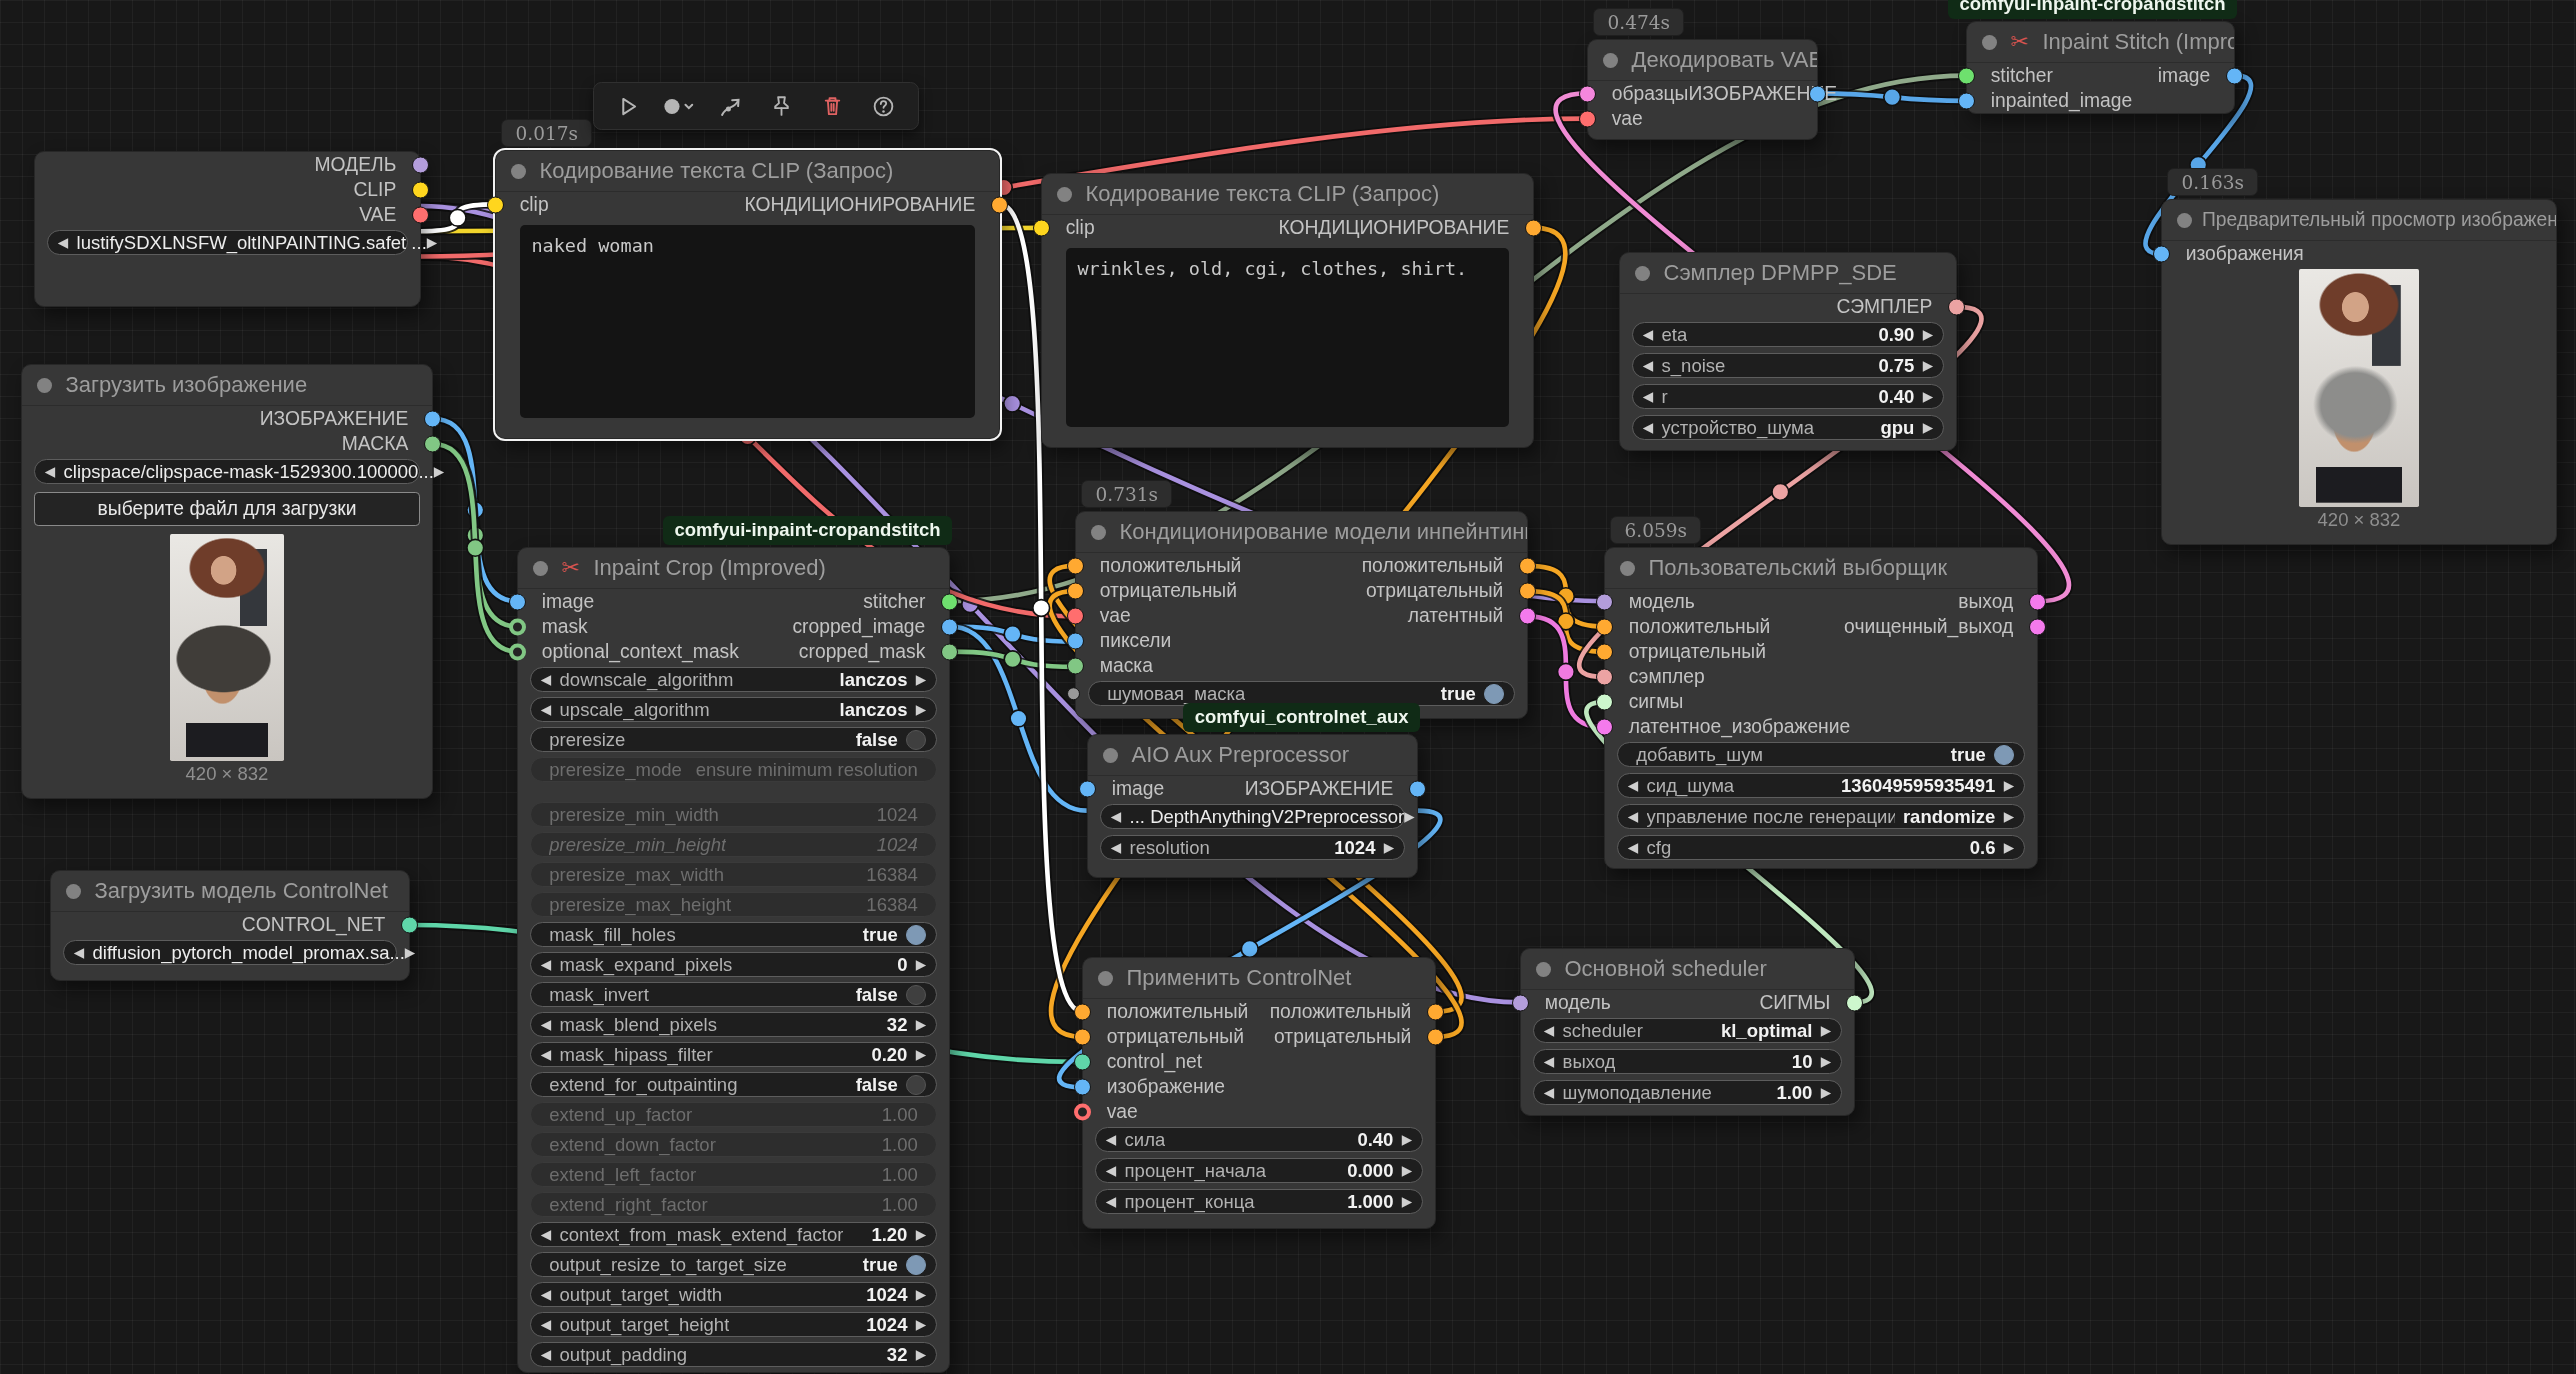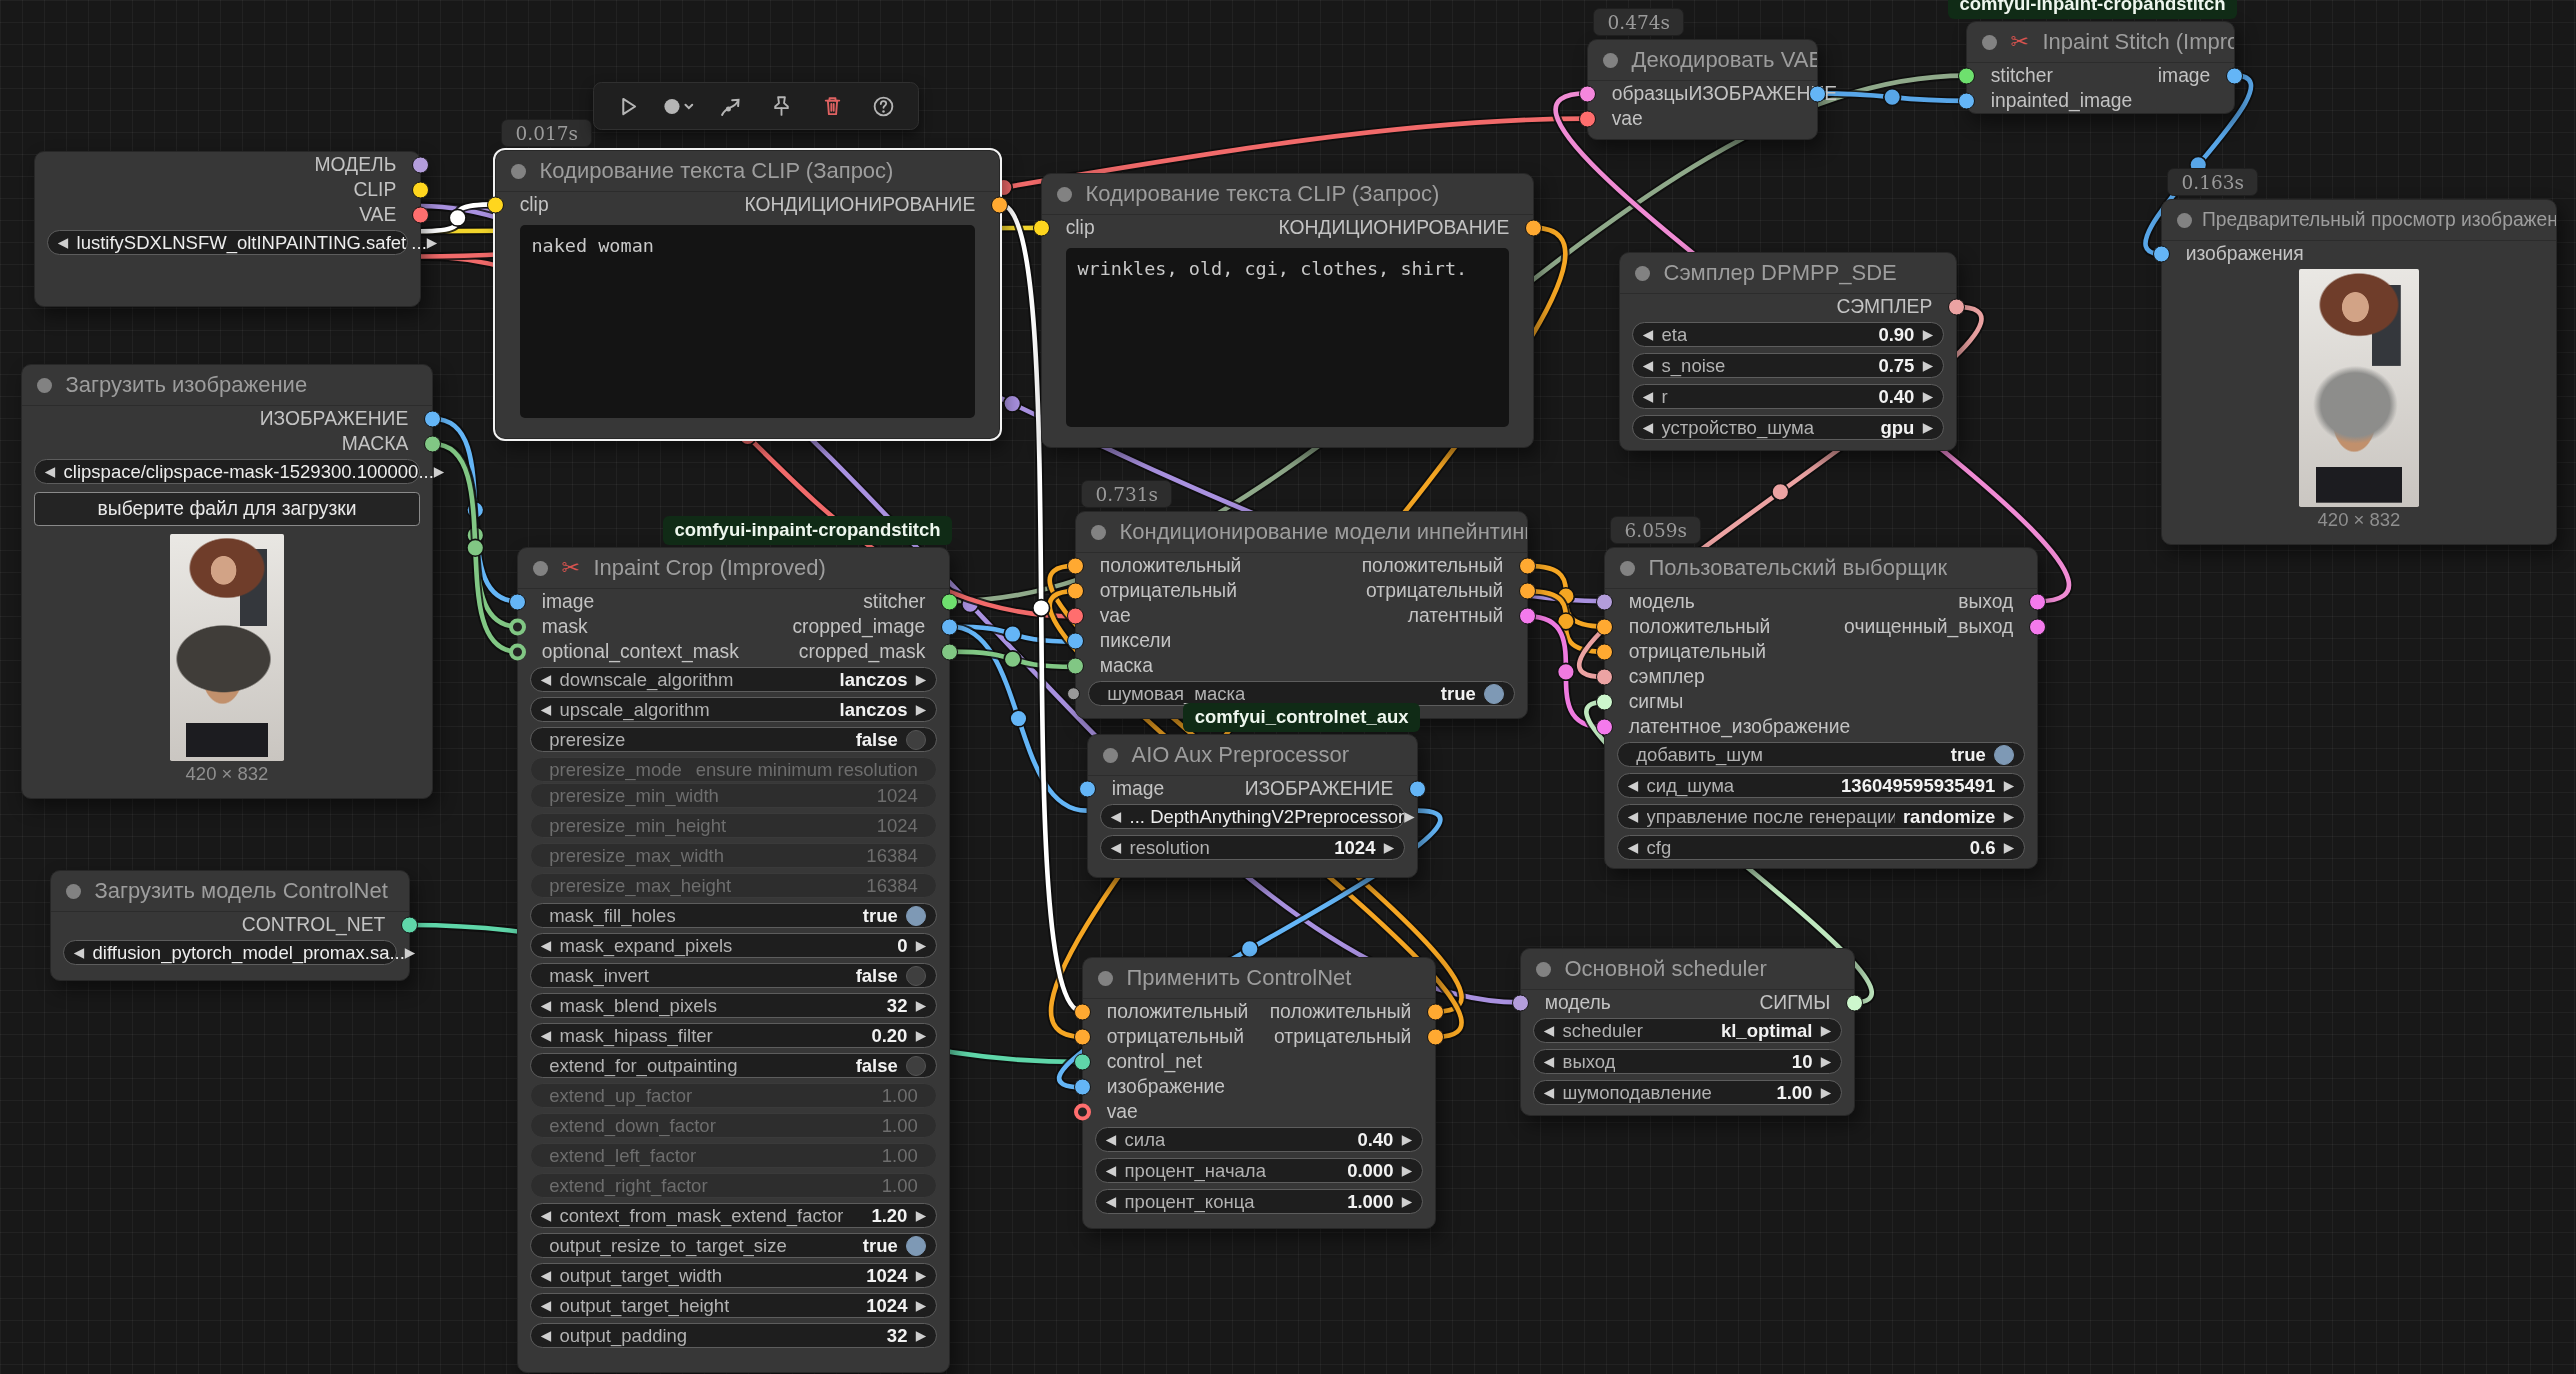--- a/index.html
+++ b/index.html
@@ -665,29 +665,29 @@
           <span class="arr">◀</span>
           <span class="wlabel">upscale_algorithm</span>
           <span class="wvalue">lanczos</span>
           <span class="arr">▶</span>
         </div>
         <div class="widget" style="margin-bottom: 5px;">
           <span class="wlabel">preresize</span>
           <span class="wvalue">false</span>
           <span class="tcircle"></span>
         </div>
-        <div class="widget dim" style="margin-bottom: 1px; justify-content: space-between;">
+        <div class="widget dim" style="margin-bottom: 20px; justify-content: space-between;">
           <span class="wlabel">preresize_mode</span>
           <span class="wvalue">ensure minimum resolution</span>
         </div>
         <div class="widget dim" style="margin-bottom: 5px;">
           <span class="wlabel">preresize_min_width</span>
           <span class="wvalue">1024</span>
         </div>
-        <div class="widget dim" style="margin-bottom: 5px;">
+        <div class="widget dim" style="margin-bottom: 5px; font-style: italic;">
           <span class="wlabel">preresize_min_height</span>
           <span class="wvalue">1024</span>
         </div>
         <div class="widget dim" style="margin-bottom: 5px;">
           <span class="wlabel">preresize_max_width</span>
           <span class="wvalue">16384</span>
         </div>
         <div class="widget dim" style="margin-bottom: 5px;">
           <span class="wlabel">preresize_max_height</span>
           <span class="wvalue">16384</span>

